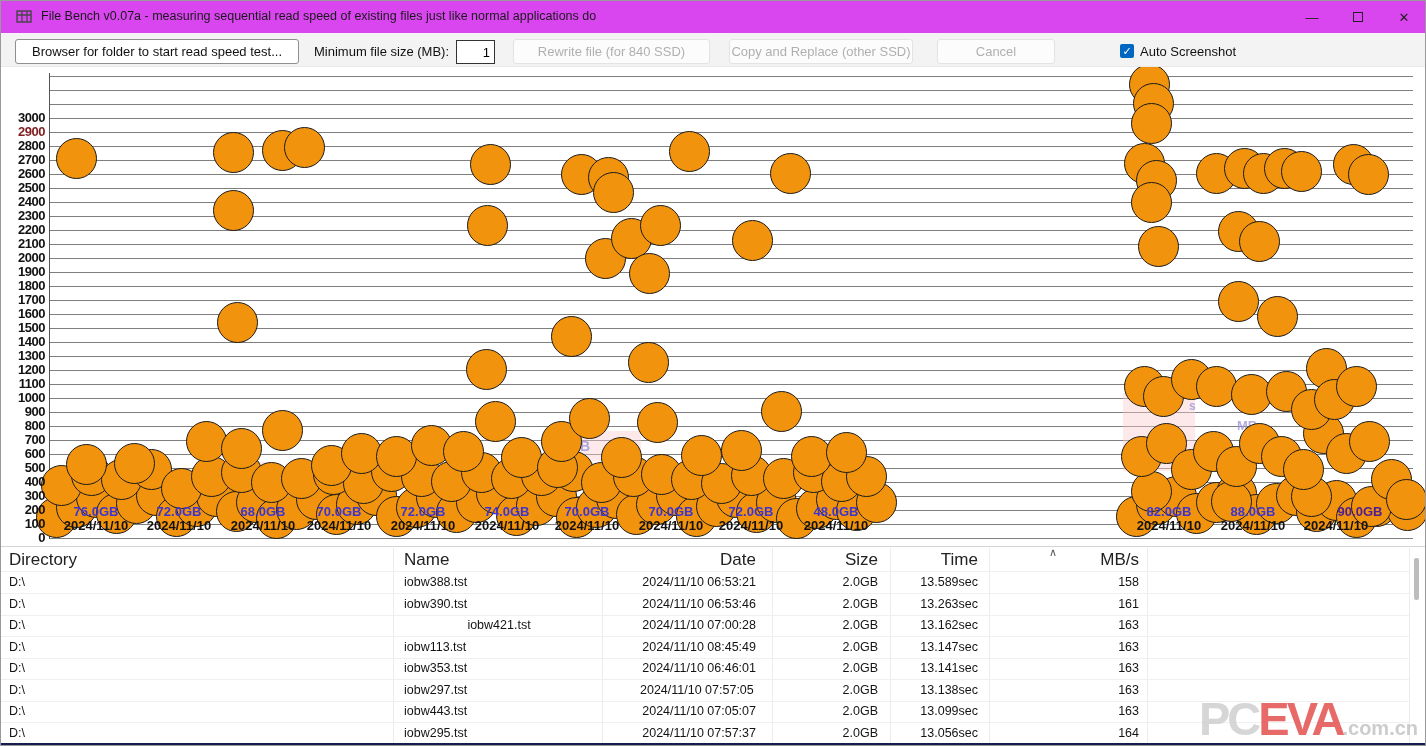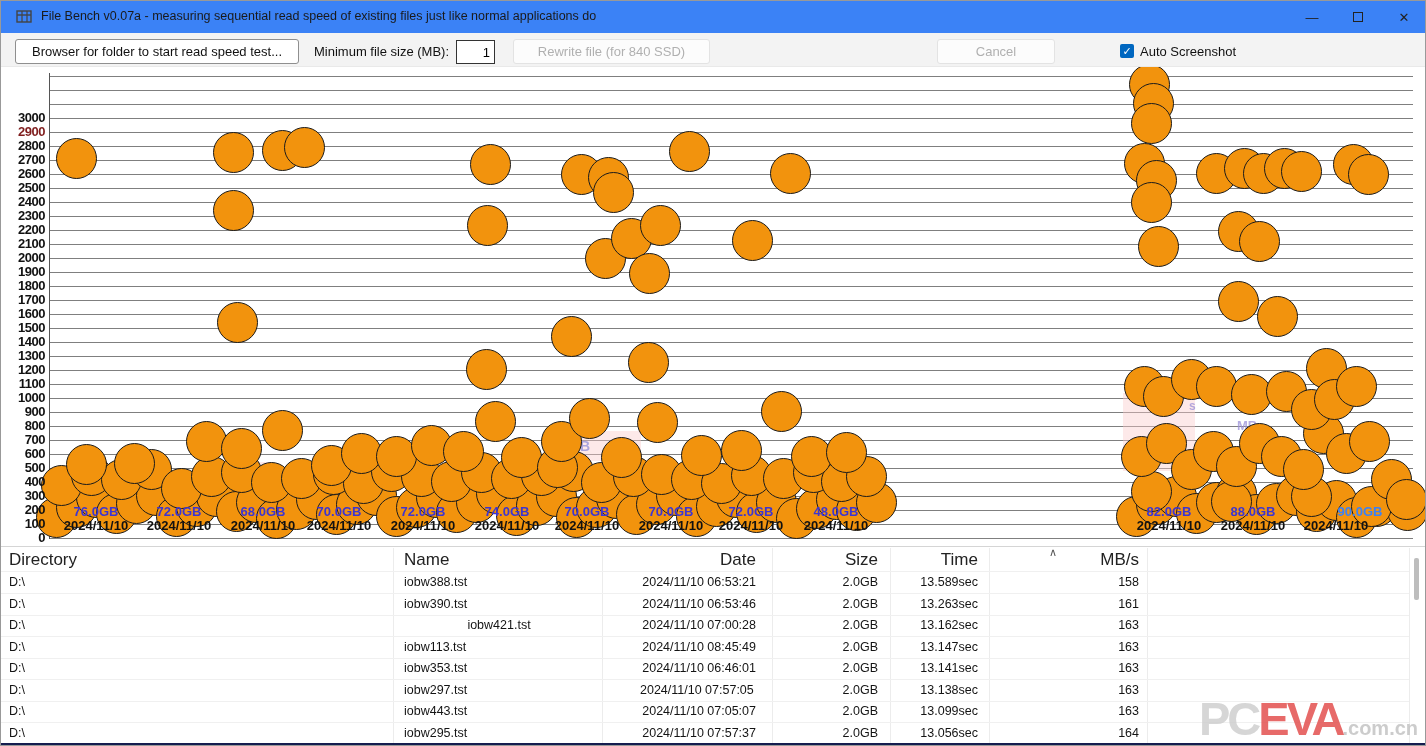--- a/index.html
+++ b/index.html
@@ -1,20 +1,20 @@
 <!DOCTYPE html>
 <html><head>
 <meta charset="utf-8">
 <style>
   * { box-sizing: border-box; margin: 0; padding: 0; }
   html,body { width:1426px; height:746px; overflow:hidden; }
   body { font-family:"Liberation Sans", sans-serif; background:#fff; position:relative;
          border:1px solid #999; }
   
-  .titlebar { position:absolute; left:0; top:0; width:1426px; height:32px; background:#3b82f6; }
+  .titlebar { position:absolute; left:0; top:0; width:1426px; height:32px; background:#d946ef; }
   .appicon { position:absolute; left:15px; top:8px; width:16px; height:16px; }
   .wtitle { position:absolute; left:40px; top:8px; font-size:12.5px; color:#1a1a1a; white-space:nowrap; }
   .wbtns { position:absolute; right:0; top:0; height:32px; display:flex; }
   .wbtn { width:46px; height:32px; display:flex; align-items:center; justify-content:center;
           font-size:13px; color:#222; }
   .maxglyph { display:inline-block; width:10px; height:10px; border:1.2px solid #222; }
   
   .toolbar { position:absolute; left:0; top:32px; width:1426px; height:34px; background:#f3f3f3;
              border-bottom:1px solid #e9e9e9; }
   .btn { position:absolute; top:6px; height:25px; background:#fff; border:1px solid #8f8f8f;
@@ -78,20 +78,21 @@
       </span>
     <span class="wbtn">✕</span>
   </div>
 </div>
 
 <div class="toolbar">
   <button class="btn" style="left:14px; width:284px;">Browser for folder to start read speed test...</button>
   <span class="tlabel" style="left:313px;">Minimum file size (MB):</span>
   <input class="tinput" style="left: 455px;" value="1">
   <button class="btn disabled" style="left:512px; width:197px;">Rewrite file (for 840 SSD)</button>
+  <button class="btn disabled" style="left:728px; width:184px;">Copy and Replace (other SSD)</button>
   <button class="btn disabled" style="left:936px; width:118px;">Cancel</button>
   <span class="chk" style="left:1119px;">✓</span>
   <span class="tlabel" style="left:1139px;">Auto Screenshot</span>
 </div>
 
 <div id="chart">
     <div class="gline" style="top: 471px; background: rgb(127, 127, 127);"></div>
     <div class="gline" style="top: 457px; background: rgb(127, 127, 127);"></div>
     <div class="gline" style="top: 443px; background: rgb(127, 127, 127);"></div>
     <div class="gline" style="top: 429px; background: rgb(127, 127, 127);"></div>
@@ -353,21 +354,21 @@
     <div class="xsize" style="left: 670px; top: 437px; color: rgb(61, 53, 209);">70.0GB</div>
     <div class="xdate" style="left: 670px; top: 451px; color: rgb(17, 17, 17);">2024/11/10</div>
     <div class="xsize" style="left: 750px; top: 437px; color: rgb(61, 53, 209);">72.0GB</div>
     <div class="xdate" style="left: 750px; top: 451px; color: rgb(17, 17, 17);">2024/11/10</div>
     <div class="xsize" style="left: 835px; top: 437px; color: rgb(61, 53, 209);">48.0GB</div>
     <div class="xdate" style="left: 835px; top: 451px; color: rgb(17, 17, 17);">2024/11/10</div>
     <div class="xsize" style="left: 1168px; top: 437px; color: rgb(61, 53, 209);">82.0GB</div>
     <div class="xdate" style="left: 1168px; top: 451px; color: rgb(17, 17, 17);">2024/11/10</div>
     <div class="xsize" style="left: 1252px; top: 437px; color: rgb(61, 53, 209);">88.0GB</div>
     <div class="xdate" style="left: 1252px; top: 451px; color: rgb(17, 17, 17);">2024/11/10</div>
-    <div class="xsize" style="left: 1335px; top: 437px; color: #3b82f6; padding-left: 48px;">90.0GB</div>
+    <div class="xsize" style="left: 1335px; top: 437px; color: #4c1d95; padding-left: 48px;">90.0GB</div>
     <div class="xdate" style="left: 1335px; top: 451px; color: rgb(17, 17, 17);">2024/11/10</div>
   </div>
 
 <div id="table">
     <div class="colsep" style="left: 392px;"></div>
     <div class="colsep" style="left: 601px;"></div>
     <div class="colsep" style="left: 771px;"></div>
     <div class="colsep" style="left: 889px;"></div>
     <div class="colsep" style="left: 988px;"></div>
     <div class="colsep" style="left: 1146px;"></div>

